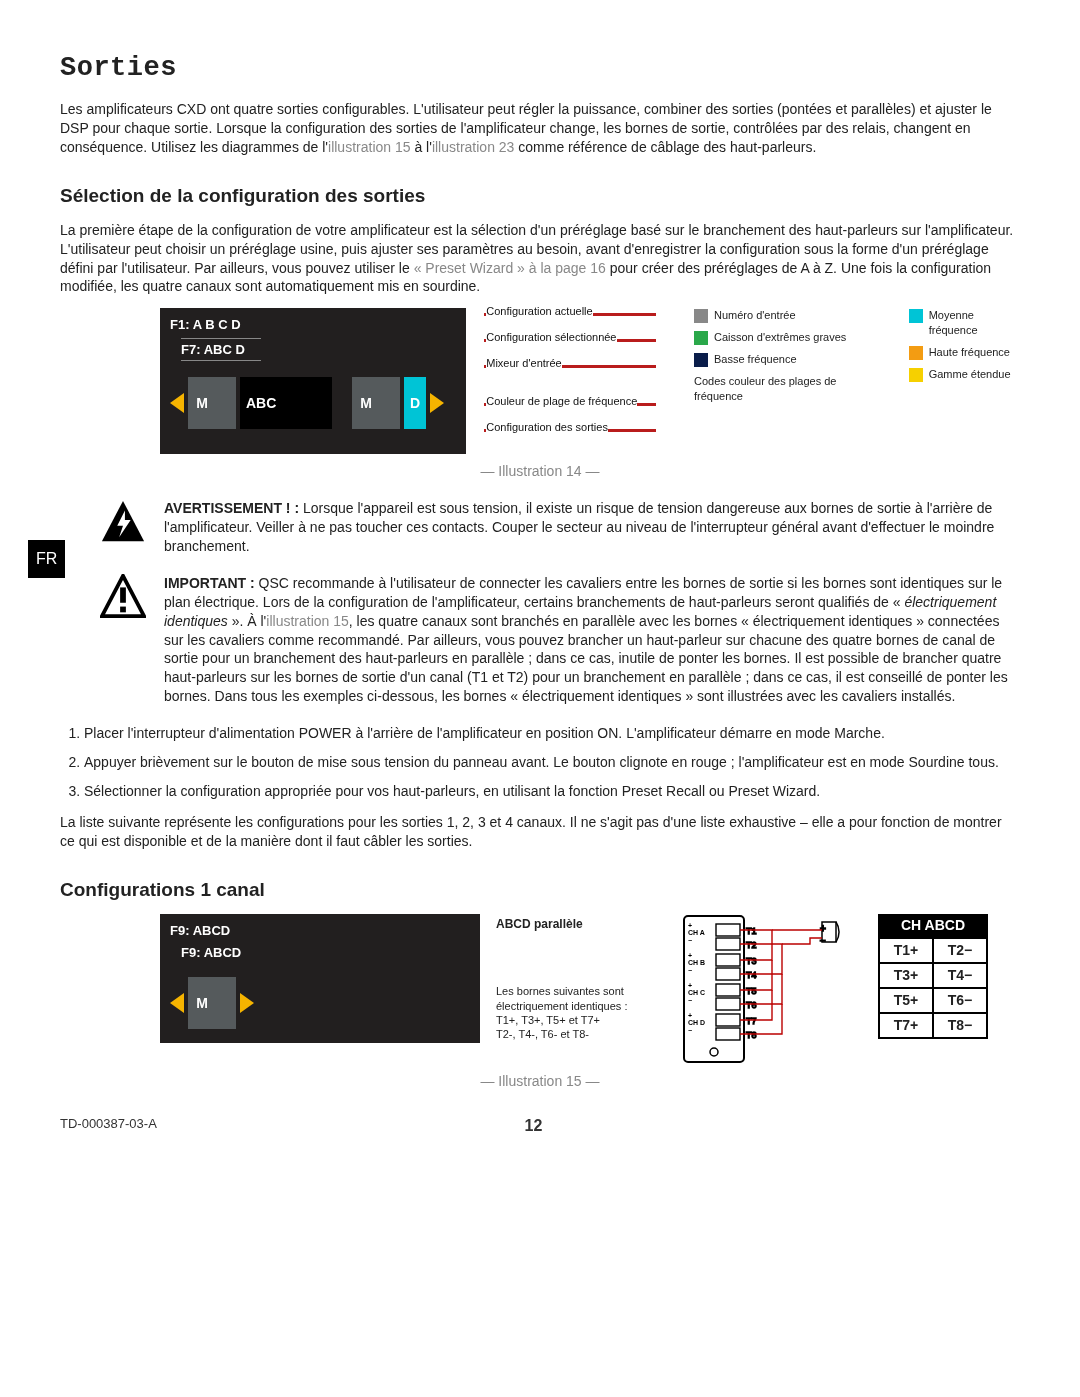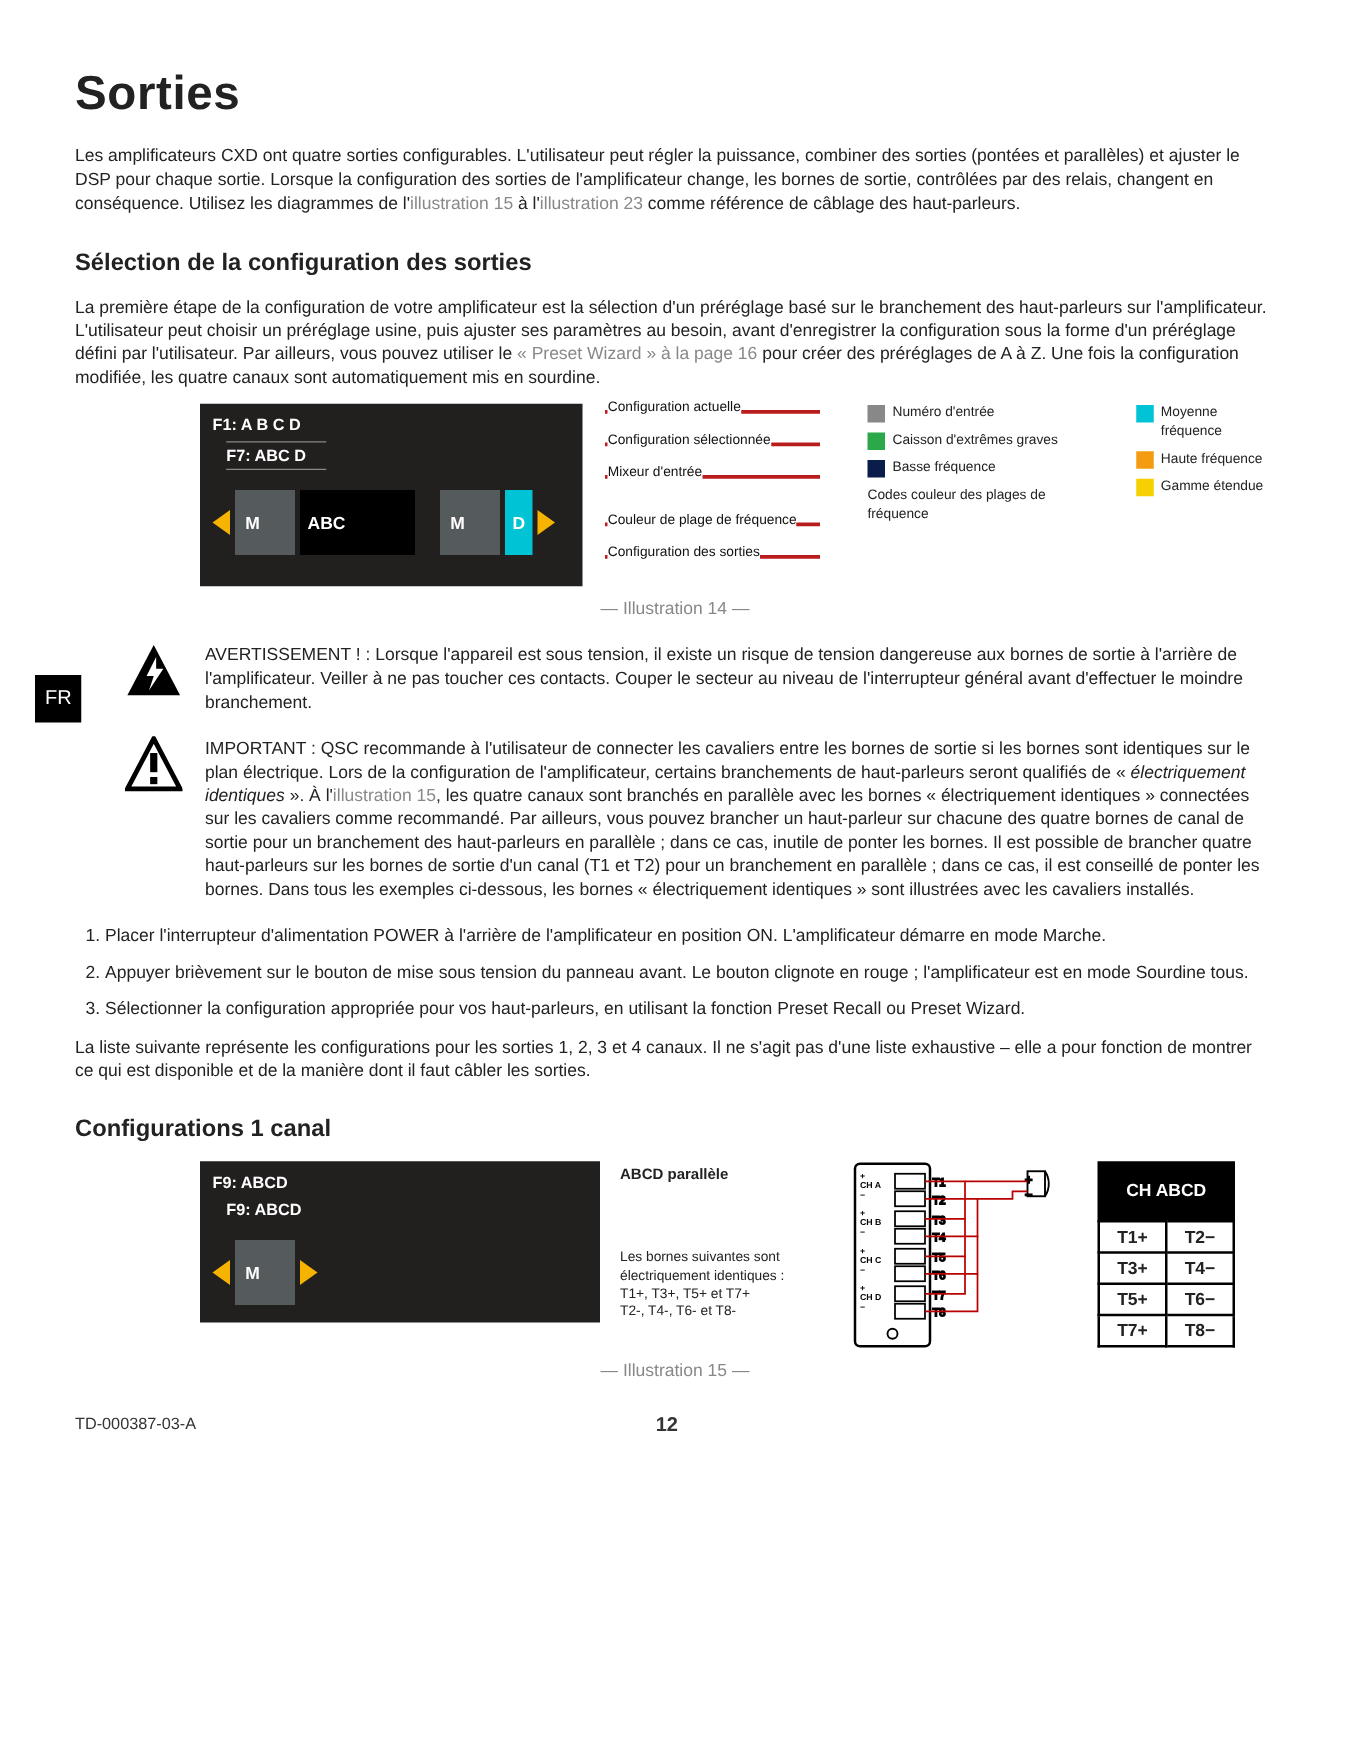--- a/index.html
+++ b/index.html
@@ -7,24 +7,24 @@
     font-size: 14px;
     color: #222;
     margin: 0;
     padding: 50px 60px 30px 60px;
     width: 1080px;
     box-sizing: border-box;
     line-height: 1.35;
     background: #fff;
   }
   h1.title {
-    font-size: 38px;
+    font-size: 27px;
     font-weight: bold;
     margin: 0 0 14px 0;
-    font-family: Liberation Sans, sans-serif;
+    font-family: Liberation Mono, monospace;
     font-stretch: condensed;
     letter-spacing: 0.5px;
   }
   h2.subtitle {
     font-size: 19px;
     font-weight: bold;
     margin: 26px 0 12px 0;
     font-family: "Arial Narrow", Arial, sans-serif;
     font-stretch: condensed;
   }
@@ -90,21 +90,21 @@
     top:540px;
     background:#000;
     color:#fff;
     font-size:16px;
     padding:8px 8px;
     font-family:"Arial Narrow",Arial;
   }
   .warn-row { display:flex; gap:18px; margin-bottom:18px; padding-left:40px;}
   .warn-icon { width:46px; height:46px; flex:0 0 46px; }
   .warn-text { flex:1; font-size:14px; }
-  .warn-text b{font-weight:normal;}
+  .warn-text b{font-weight:bold;}
   ol.numbered { margin:12px 0 12px 24px; padding:0; }
   ol.numbered li { margin-bottom:10px; }
 
   
   .illus15 {
     display:flex;
     gap:16px;
     margin:10px 0 4px 100px;
     align-items:flex-start;
   }
@@ -112,21 +112,21 @@
   .illus15 .blk-wide { width:168px; }
   .i15-mid { font-size:11px; width:170px; padding-top:2px;}
   .i15-mid .h { font-weight:bold; font-size:12px; margin-bottom:52px;}
   .i15-mid .fn { line-height:1.3;}
   .i15-diag, .chbox { }
 
   
   .i15-diag { width:180px; height:150px; position:relative; }
   .i15-diag svg { width:100%; height:100%; }
   .chbox { width:110px; }
-  .chbox .hdr { background:#000; color:#fff; text-align:center; font-weight:bold; font-family:"Arial Narrow",Arial; font-size:14px; padding:14px 0;}
+  .chbox .hdr { background:#000; color:#fff; text-align:center; font-weight:bold; font-family:"Arial Narrow",Arial; font-size:14px; padding:2px 0;}
   .chbox table { border-collapse:collapse; width:100%; }
   .chbox td { border:2px solid #000; font-family:"Arial Narrow",Arial; font-weight:bold; font-size:14px; text-align:center; padding:2px 3px;}
 
   .footer { display:flex; justify-content:space-between; font-size:13px; color:#333; margin-top:24px;}
   .footer .pg { font-weight:bold; font-size:16px; }
 </style>
 </head>
 <body>
 
 <div class="side-fr">FR</div>

